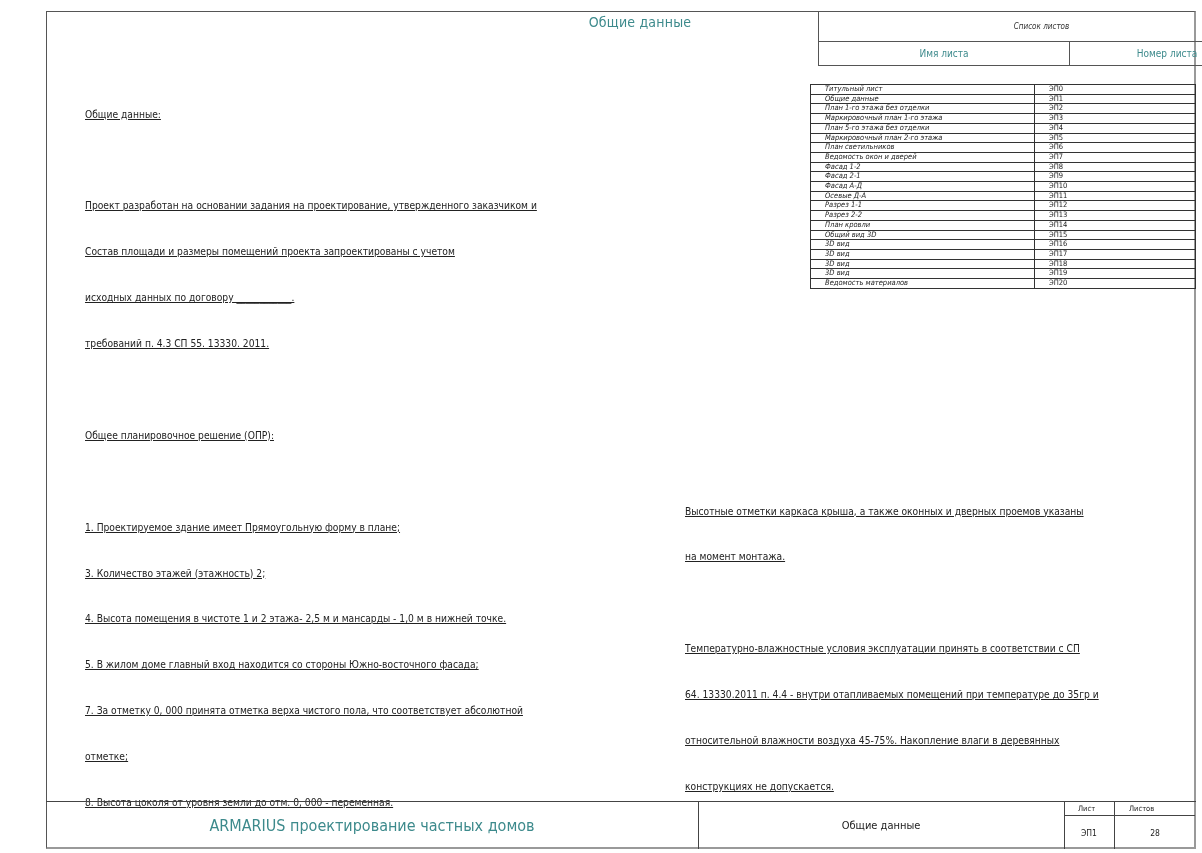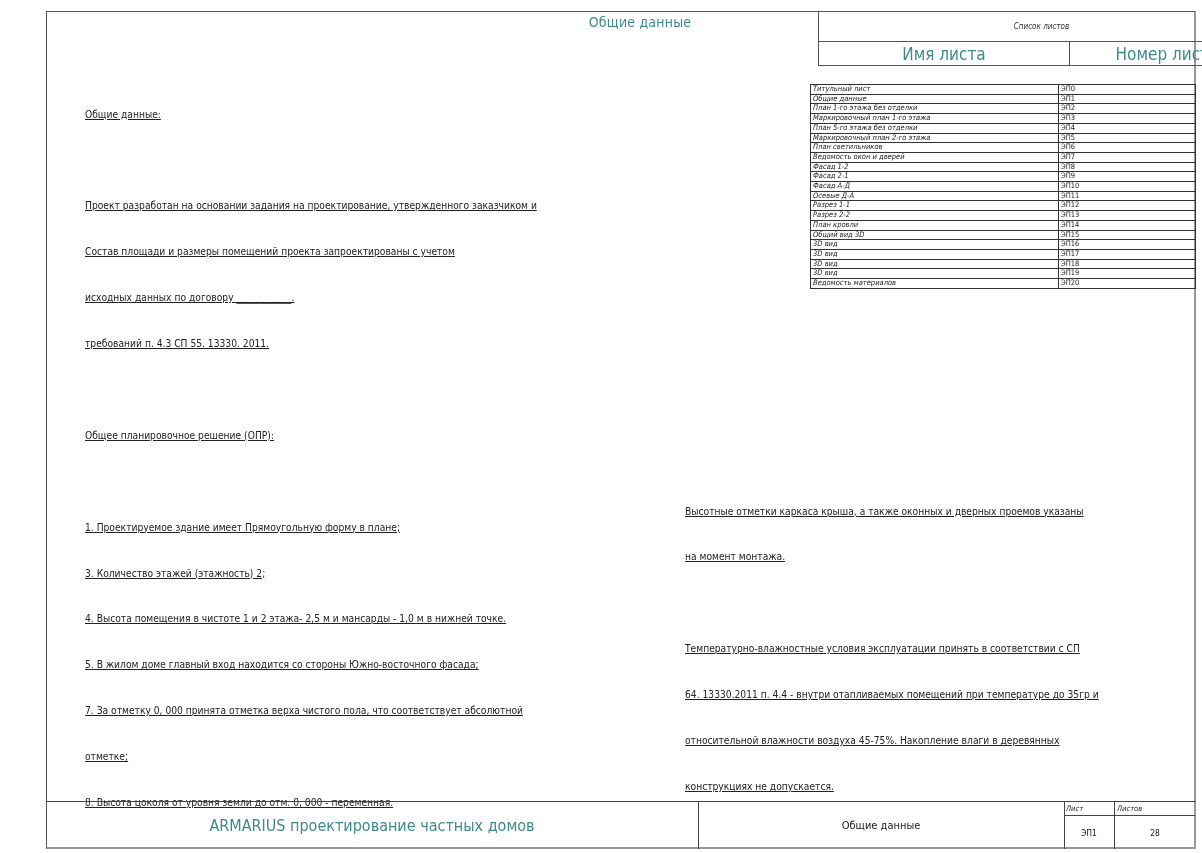--- a/index.html
+++ b/index.html
@@ -7,40 +7,40 @@
          font-family: "DejaVu Sans Condensed", "DejaVu Sans", sans-serif; color: #222; }
   .frame { position: absolute; left: 46px; top: 11px; width: 1150px; height: 838px;
            border: 1px solid #555; border-right: 2px solid #999; border-bottom: 2px solid #999; box-sizing: border-box; }
   .page-title { position: absolute; left: 470px; top: 14px; width: 340px; text-align: center;
                 font-size: 14px; color: #3d8a8c; letter-spacing: 0.2px; }
   .sheetlist { position: absolute; left: 810px; top: 11px; width: 446px; padding-left: 8px; }
   .sl-caption { height: 31px; border-left: 1px solid #555; border-bottom: 1px solid #555;
                 box-sizing: border-box; display: flex; align-items: center; justify-content: center;
                 font-size: 8px; font-style: italic; color: #333; }
   .sl-head { display: flex; height: 24px; border-left: 1px solid #555; border-bottom: 1px solid #555; box-sizing: border-box; }
-  .sl-head div { display: flex; align-items: center; justify-content: center; font-size: 17px; color: #3d8a8c; }
+  .sl-head div { display: flex; align-items: center; justify-content: center; font-size: 10px; color: #3d8a8c; }
   .sl-head .c1 { width: 250px; border-right: 1px solid #555; }
   .sl-head .c2 { flex: 1; }
   .sl-table { position: absolute; left: 810px; top: 84px; width: 386px; border-collapse: collapse; }
-  .sl-table td { border: 1px solid #333; height: 8.7px; padding: 0 2px; font-size: 7.5px; font-style: italic;
+  .sl-table td { border: 1px solid #333; height: 8.7px; padding: 0 14px; font-size: 7.5px; font-style: italic;
                  line-height: 8.7px; color: #222; white-space: nowrap; }
   .sl-table td.num { width: 132px; font-style: normal; }
   .text-col { position: absolute; font-size: 10.2px; line-height: 15.3px; color: #222; white-space: pre; }
   .left-col { left: 85px; top: 76px; }
   .right-col { left: 685px; top: 473px; }
   .p { margin: 0; text-decoration: underline; }
   .blank { height: 15.3px; }
   .titleblock { position: absolute; left: 46px; top: 801px; width: 1150px; height: 48px;
                 border-top: 1px solid #444; box-sizing: border-box; }
   .tb-company { position: absolute; left: 0; top: 0; width: 652px; height: 47px; border-right: 1px solid #444;
                 display: flex; align-items: center; justify-content: center; font-size: 16px; color: #3d8a8c; }
   .tb-sheetname { position: absolute; left: 652px; top: 0; width: 366px; height: 47px; border-right: 1px solid #444;
                   display: flex; align-items: center; justify-content: center; font-size: 11px; color: #222; }
   .tb-cell { position: absolute; box-sizing: border-box; font-size: 7.5px; color: #222; }
-  .tb-lbl { top: 0; height: 14px; border-bottom: 1px solid #444; font-style: italic; padding-left: 2px; line-height: 13px; }
+  .tb-lbl { top: 0; height: 14px; border-bottom: 1px solid #444; padding-left: 14px; line-height: 13px; }
   .tb-val { top: 14px; height: 33px; display: flex; align-items: center; justify-content: center; font-size: 8.5px; }
   .tb-c1 { left: 1018px; width: 51px; border-right: 1px solid #444; }
   .tb-c2 { left: 1069px; width: 80px; }
 </style>
 </head>
 <body>
 
 <div class="frame"></div>
 
 <div class="page-title">Общие данные</div>

